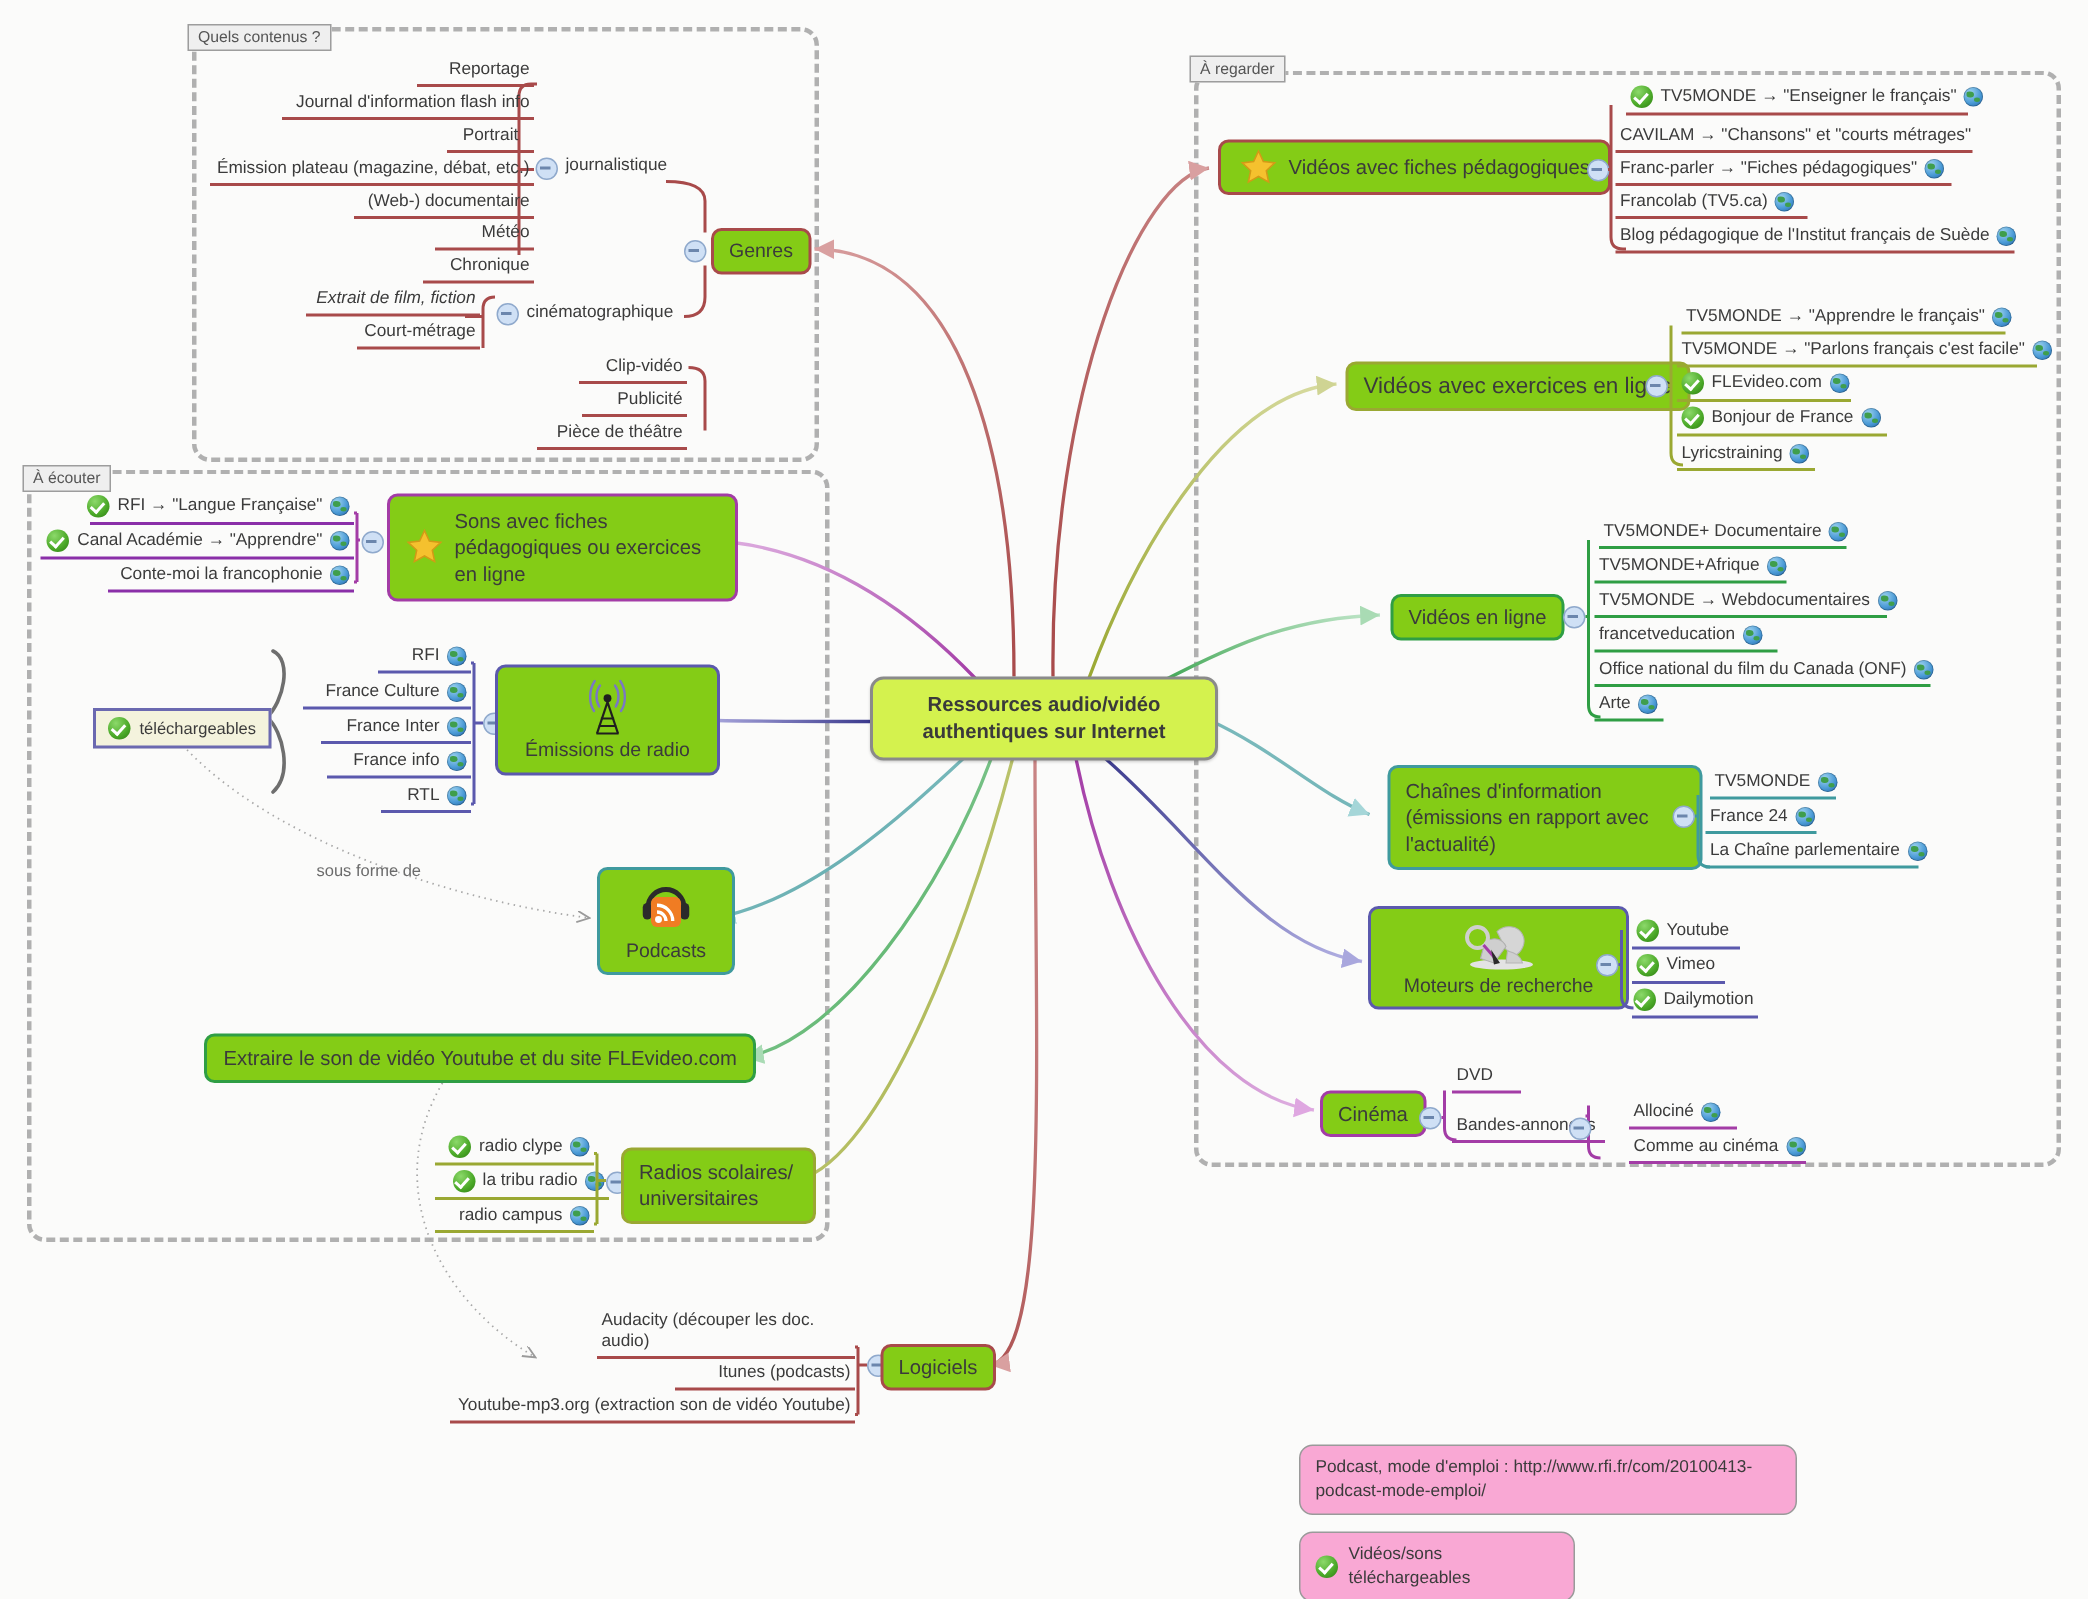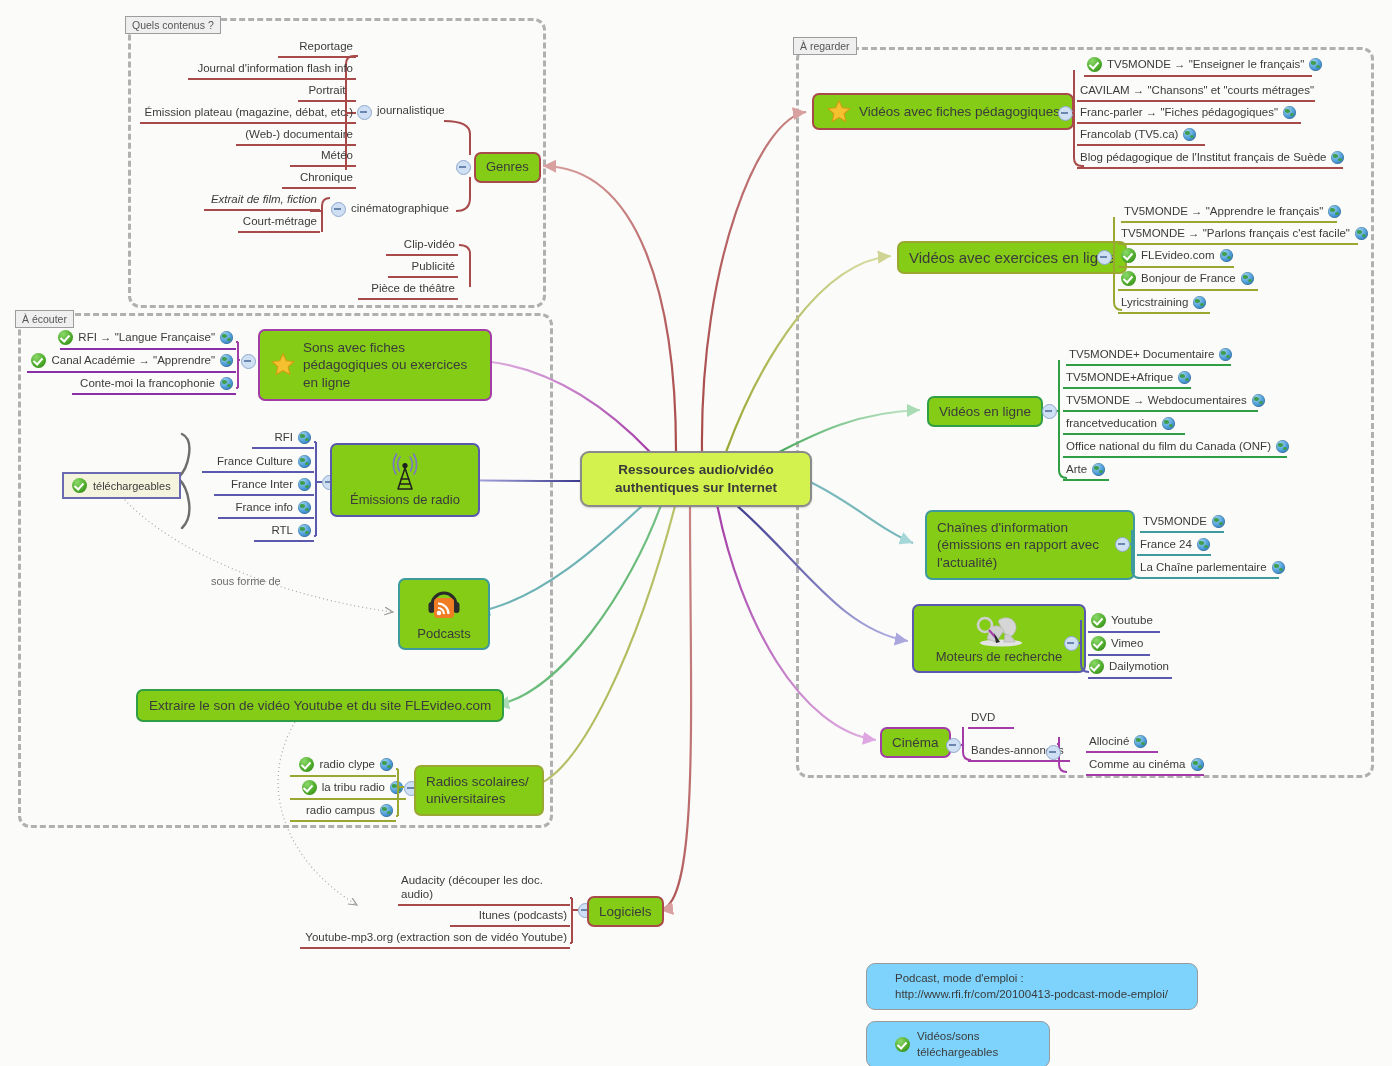--- a/index.html
+++ b/index.html
@@ -90,22 +90,22 @@
   .star{flex:none;width:26px;height:25px;}
   .star svg{display:block;}
 
   .rssicon{width:40px;height:38px;}
   .towericon{width:36px;height:40px;}
   .searchicon{width:62px;height:36px;}
 
   .boxcol{flex-direction:column;align-items:center;gap:1px;}
   .boxcol .lbl{font-size:13px;}
   .note{
-    position:absolute;border:1px solid #9a9a9a;border-radius:9px;background:#7dd3fc;
-    font-size:11.5px;padding:7px 28px;line-height:1.35;box-sizing:border-box;
+    position:absolute;border:1px solid #9a9a9a;border-radius:9px;background:#f9a8d4;
+    font-size:11.5px;padding:7px 10px;line-height:1.35;box-sizing:border-box;
   }
   .brace{position:absolute;font-size:11px;color:#6b6b6b;}
   .dl-node{
     position:absolute;border:2px solid #6b69b0;background:#f4f3dd;
     font-size:11px;padding:4px 8px;display:flex;align-items:center;gap:6px;white-space:nowrap;
   }
 </style>
 </head>
 <body>
 

